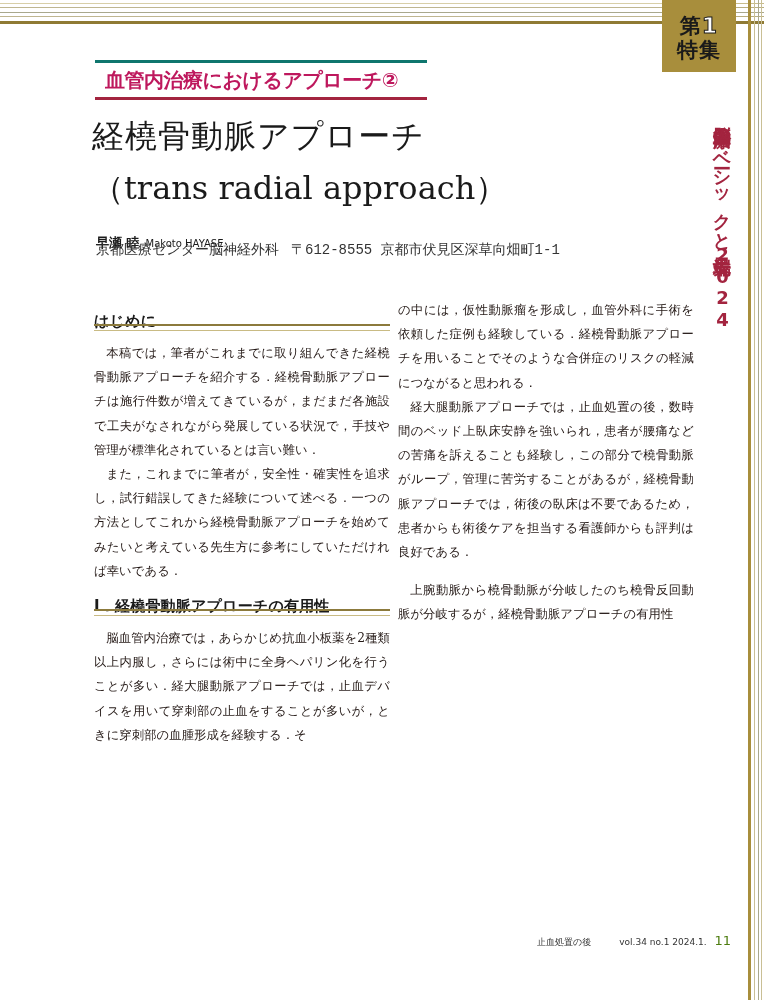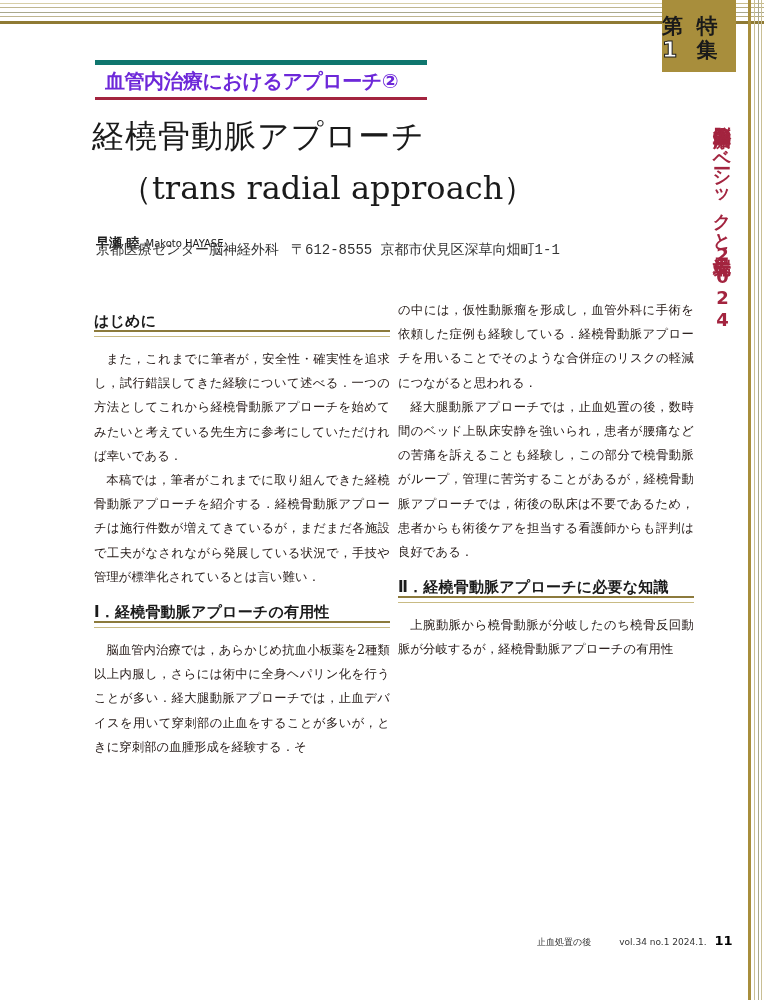--- a/index.html
+++ b/index.html
@@ -7,41 +7,41 @@
   body { position: relative; font-family: "DejaVu Serif", serif; color: #231815; }
 
   
   .hline { position: absolute; left: 0; height: 1px; }
   
   .vline { position: absolute; top: 0; bottom: 0; width: 1px; }
 
   .badge {
     position: absolute; left: 662px; top: 0; width: 74px; height: 72px;
     background: #a88e3c;
-    display: flex; flex-direction: row; align-items: center; justify-content: center;
+    display: flex; flex-direction: column; align-items: center; justify-content: center;
     font-family: "DejaVu Sans", sans-serif; font-weight: bold; color: #1a1a1a;
     font-size: 21px; line-height: 24px; letter-spacing: 1px;
     padding-top: 4px;
   }
   .badge .num { color: #ffffff; -webkit-text-stroke: 1px #1a1a1a; font-size: 22px; }
 
   .series {
     position: absolute; left: 95px; top: 60px; width: 332px; height: 40px;
-    border-top: 5px solid #0f766e; border-bottom: 3px solid #a3243f;
+    border-top: 3px solid #0f766e; border-bottom: 3px solid #a3243f;
     display: flex; align-items: center; padding-left: 10px;
     font-family: "DejaVu Sans", sans-serif; font-weight: bold;
-    color: #6d28d9; font-size: 20px; letter-spacing: -0.5px;
+    color: #be185d; font-size: 20px; letter-spacing: -0.5px;
   }
 
   .title {
     position: absolute; left: 92px; top: 110px;
     font-family: "DejaVu Serif", serif; color: #1a1a1a;
     font-size: 32px; line-height: 52px; letter-spacing: 1px;
   }
-  .title .line2 { letter-spacing: 0px; margin-left: 28px; }
+  .title .line2 { letter-spacing: 0px; }
 
   .author {
     position: absolute; left: 96px; top: 219px;
     font-family: "DejaVu Sans", sans-serif; font-size: 13px; font-weight: bold; color: #1a1a1a; margin-top: 15px;
   }
   .author .roman { font-weight: normal; font-size: 10px; margin-left: 6px; }
   .affil {
     position: absolute; left: 96px; top: 241px;
     font-family: Liberation Mono, monospace; font-size: 14px; color: #333;
     white-space: nowrap;
@@ -54,39 +54,39 @@
     font-family: "DejaVu Sans", sans-serif; font-size: 18px; font-weight: bold;
     color: #a3243f; letter-spacing: 0.5px; line-height: 24px;
   }
 
   .col { position: absolute; top: 298px; width: 296px; }
   .col.left { left: 94px; top: 312px; }
   .col.right { left: 398px; }
 
   .h2 {
     font-family: "DejaVu Sans", sans-serif; font-size: 15px; font-weight: bold; color: #1a1a1a;
-    padding-bottom: 6px; margin-bottom: 10px; position: relative;
+    margin-bottom: 10px; position: relative;
     letter-spacing: 0.2px;
   }
   .h2::after {
     content: ""; position: absolute; left: 0; right: 0; bottom: 0; height: 4px;
     border-top: 2px solid #8c7a3c; border-bottom: 1px solid #c9bb84;
   }
   .p {
     font-family: "DejaVu Serif", serif; font-size: 12.3px; line-height: 24.2px;
     text-align: justify; color: #231815; letter-spacing: 0.1px;
   }
   .p.indent { text-indent: 1em; }
   .sec-gap { height: 14px; }
 
   .footer {
     position: absolute; left: 537px; top: 933px;
     font-family: "DejaVu Sans", sans-serif; font-size: 9px; color: #333; white-space: nowrap;
   }
-  .footer .pg { font-size: 13px; margin-left: 8px; color: #000000; font-weight: bold; }
+  .footer .pg { font-size: 13px; margin-left: 8px; color: #4d7c0f; }
   .footer .vol { margin-left: 28px; }
 </style>
 </head>
 <body>
 
 <div class="hline" style="top:3px; width:664px; background:#d8cfa8;"></div>
 <div class="hline" style="top:7px; width:664px; background:#bfb690;"></div>
 <div class="hline" style="top:12px; width:664px; background:#a9a88c;"></div>
 <div class="hline" style="top:16px; width:664px; background:#bfb690;"></div>
 <div class="hline" style="top:21px; width:664px; height:3px; background:#8f7a34;"></div>
@@ -117,30 +117,29 @@
 
 <div class="author">
   <span>早瀬 睦</span><span class="roman">Makoto HAYASE</span>
 </div>
 <div class="affil">
   <span>京都医療センター脳神経外科</span><span class="gap"></span><span>〒612-8555 京都市伏見区深草向畑町1-1</span>
 </div>
 
 <div class="col left">
   <div class="h2">はじめに</div>
+  <p class="p indent">本稿では，筆者がこれまでに取り組んできた経橈骨動脈アプローチを紹介する．経橈骨動脈アプローチは施行件数が増えてきているが，まだまだ各施設で工夫がなされながら発展している状況で，手技や管理が標準化されているとは言い難い．</p>
   <p class="p indent">また，これまでに筆者が，安全性・確実性を追求し，試行錯誤してきた経験について述べる．一つの方法としてこれから経橈骨動脈アプローチを始めてみたいと考えている先生方に参考にしていただければ幸いである．</p>
-  <p class="p indent">本稿では，筆者がこれまでに取り組んできた経橈骨動脈アプローチを紹介する．経橈骨動脈アプローチは施行件数が増えてきているが，まだまだ各施設で工夫がなされながら発展している状況で，手技や管理が標準化されているとは言い難い．</p>
   <div class="sec-gap"></div>
   <div class="h2">Ⅰ．経橈骨動脈アプローチの有用性</div>
   <p class="p indent">脳血管内治療では，あらかじめ抗血小板薬を2種類以上内服し，さらには術中に全身ヘパリン化を行うことが多い．経大腿動脈アプローチでは，止血デバイスを用いて穿刺部の止血をすることが多いが，ときに穿刺部の血腫形成を経験する．そ</p>
 </div>
 
 <div class="col right">
   <p class="p">の中には，仮性動脈瘤を形成し，血管外科に手術を依頼した症例も経験している．経橈骨動脈アプローチを用いることでそのような合併症のリスクの軽減につながると思われる．</p>
   <p class="p indent">経大腿動脈アプローチでは，止血処置の後，数時間のベッド上臥床安静を強いられ，患者が腰痛などの苦痛を訴えることも経験し，この部分で橈骨動脈がループ，管理に苦労することがあるが，経橈骨動脈アプローチでは，術後の臥床は不要であるため，患者からも術後ケアを担当する看護師からも評判は良好である．</p>
   <div class="sec-gap"></div>
-  <div class="h2">Ⅱ．経橈骨動脈アプローチに必要な知識</div>
   <p class="p indent">上腕動脈から橈骨動脈が分岐したのち橈骨反回動脈が分岐するが，経橈骨動脈アプローチの有用性</p>
 </div>
 
 <div class="footer">
   <span>止血処置の後</span><span class="vol">vol.34 no.1 2024.1.</span><span class="pg">11</span>
 </div>
 
 </body></html>

